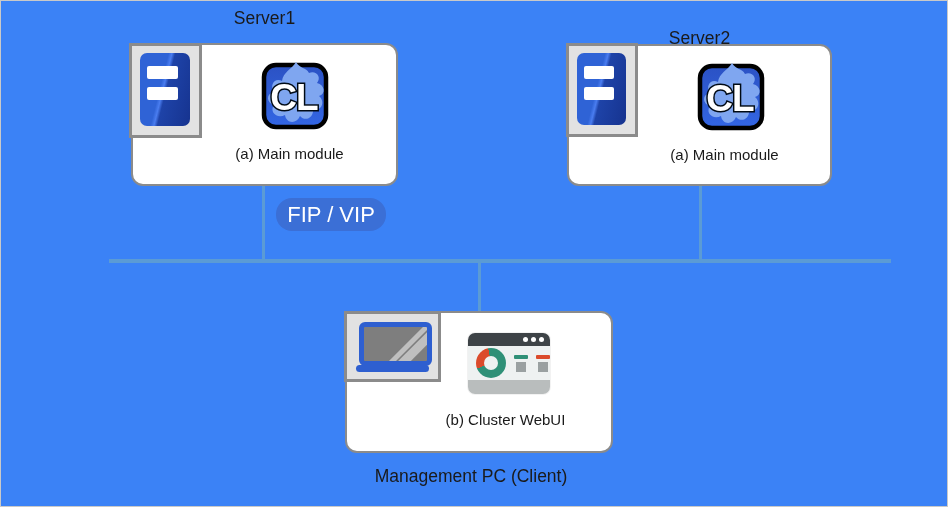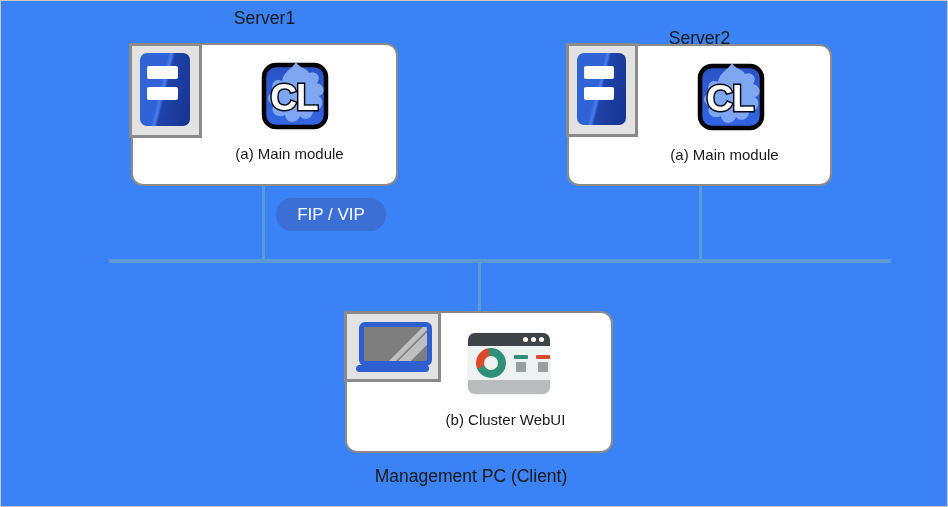--- a/index.html
+++ b/index.html
@@ -12,21 +12,21 @@
   .abs{position:absolute;}
   .node-title{font-size:17.5px;text-align:center;color:var(--text);}
   .node-box{
     background:#fff;border:2.5px solid var(--box-border);border-radius:12px;
   }
   .caption{font-size:15px;text-align:center;color:var(--text);white-space:nowrap;}
   .line{background:var(--connector);}
   
   .badge{
     background:var(--badge-bg);color:var(--badge-text);border-radius:16px;
-    font-size:17px;display:flex;align-items:center;justify-content:center;
+    font-size:22px;display:flex;align-items:center;justify-content:center;
     z-index:3;
   }
   
   .icon-frame{
     background:var(--icon-frame-bg);border:3px solid var(--box-border);z-index:2;
   }
   
   .tower{
     position:absolute;left:8px;top:7px;right:9px;bottom:9px;border-radius:7px;
     background:linear-gradient(104deg,var(--tower-blue-light) 0%,var(--tower-blue-light) 42%,#4a7df0 47%,#1e43a8 52%,var(--tower-blue-dark) 100%);

